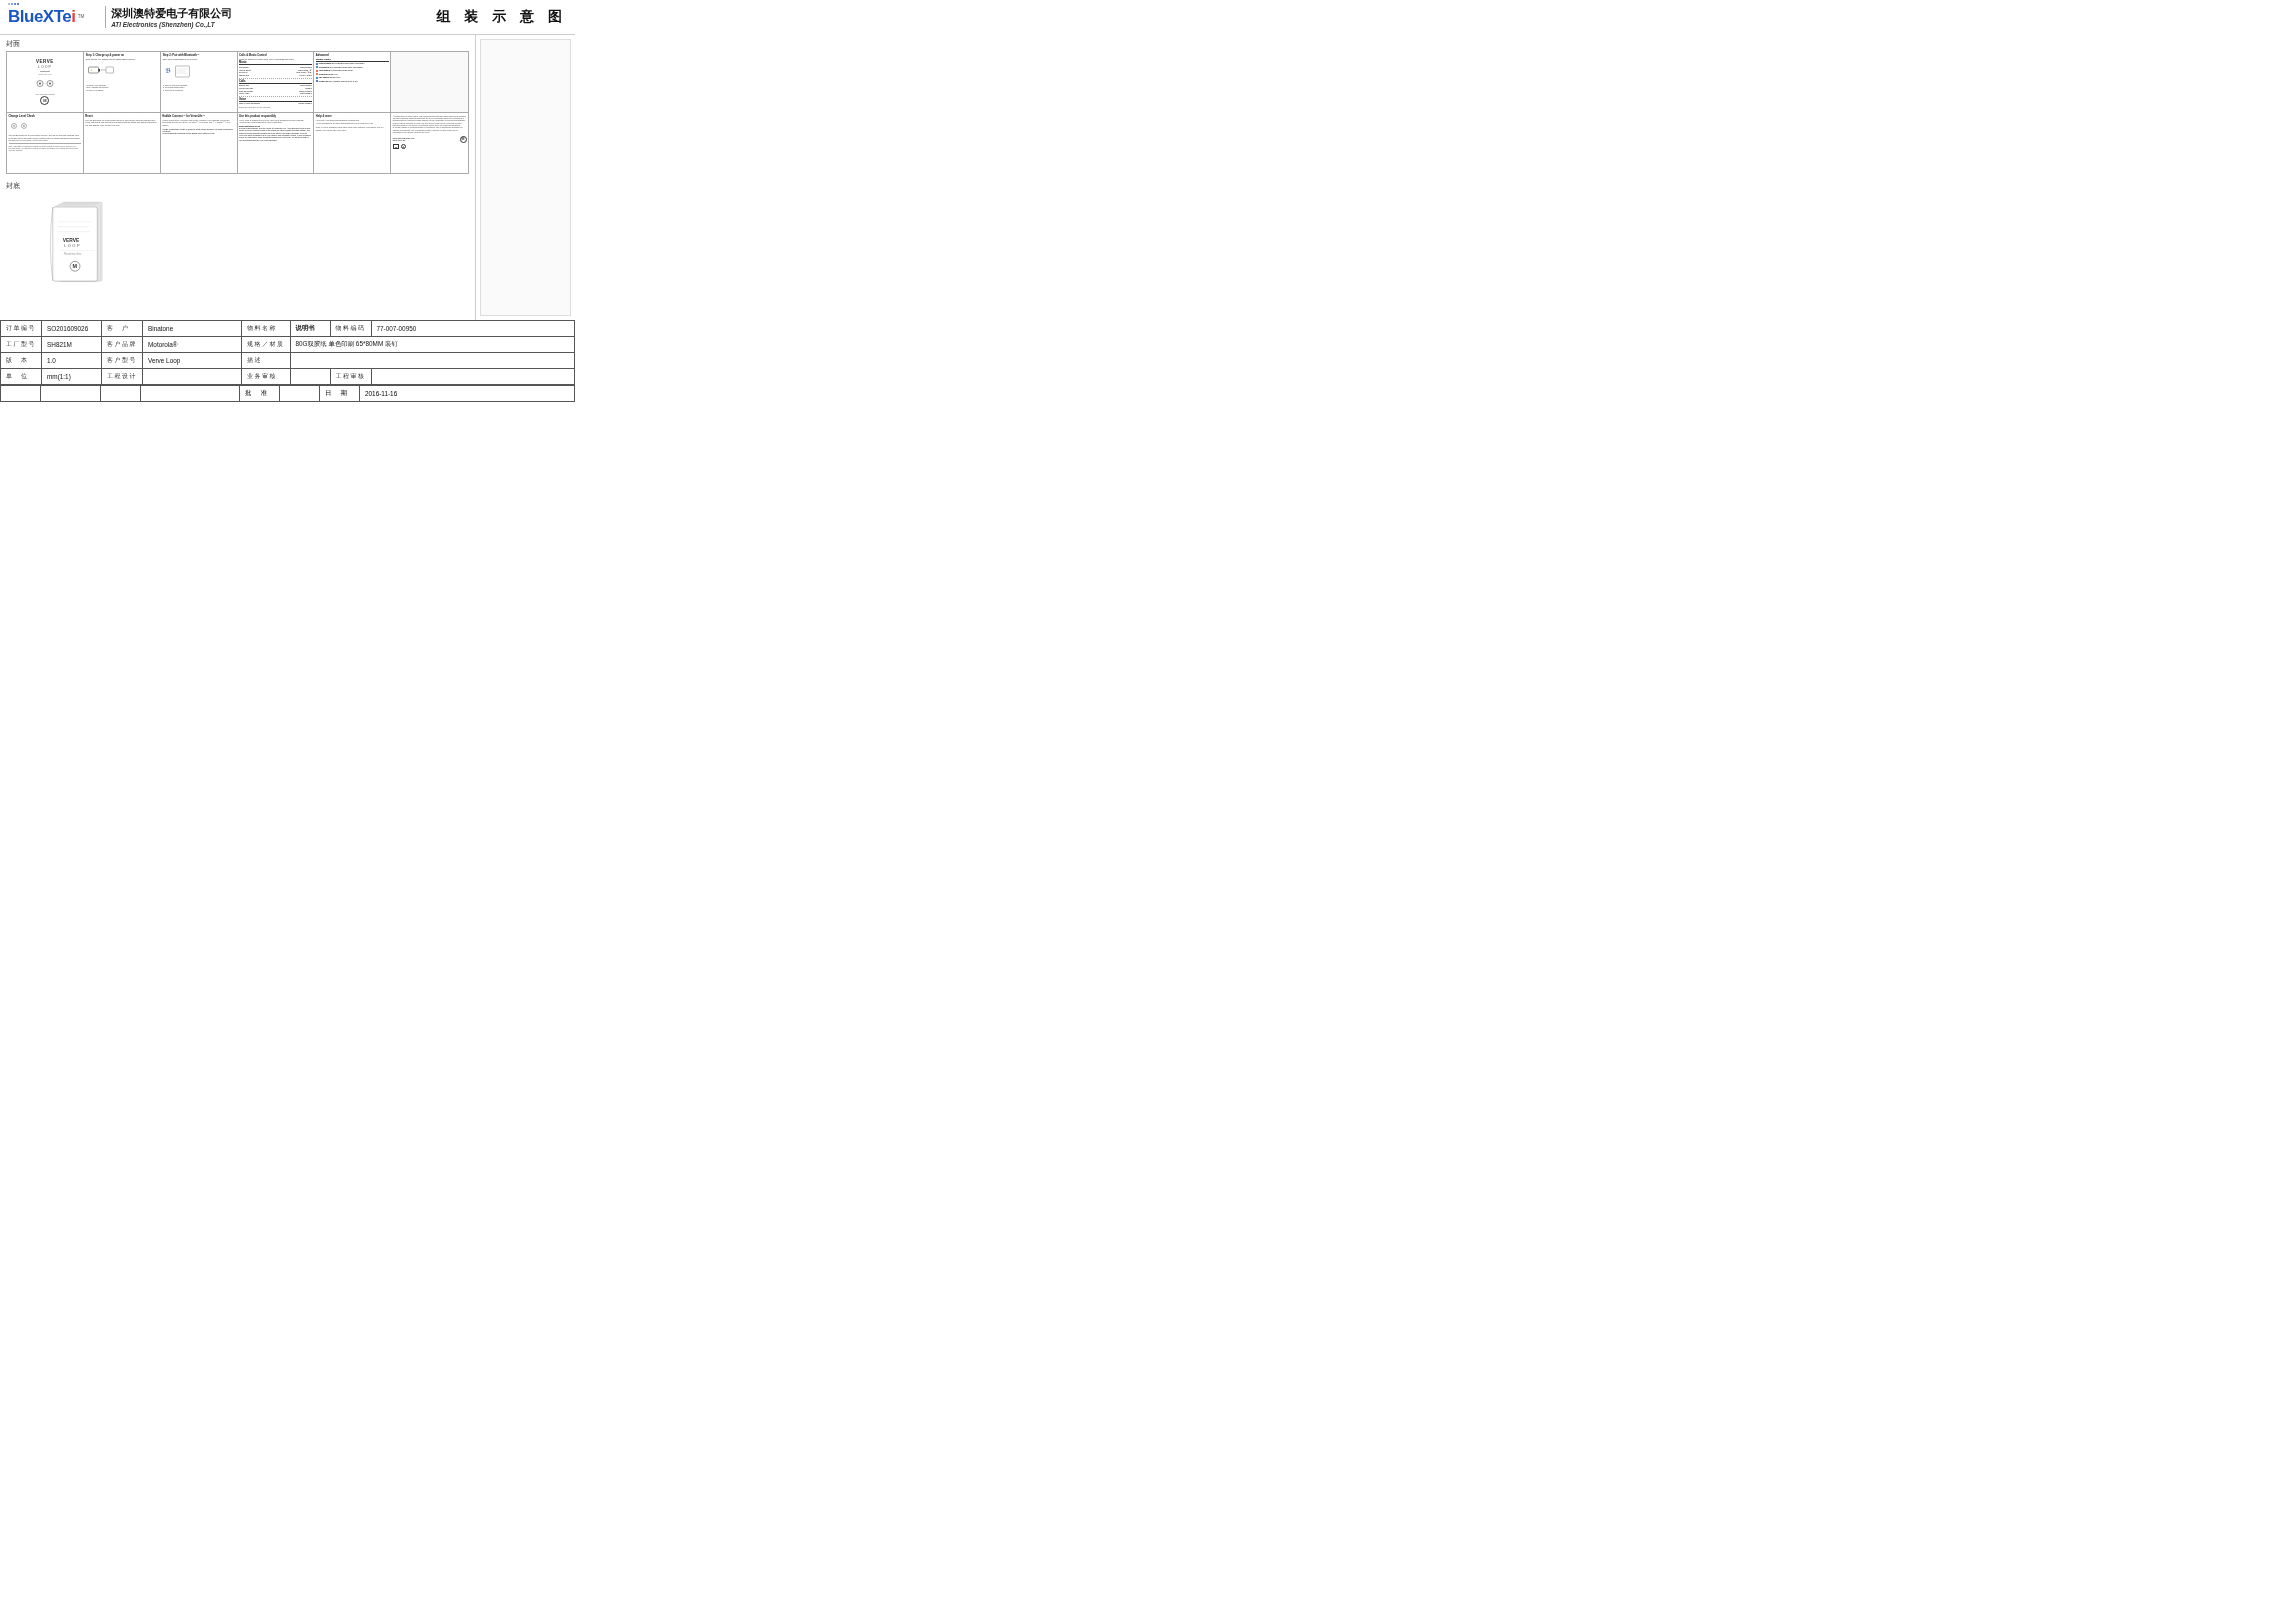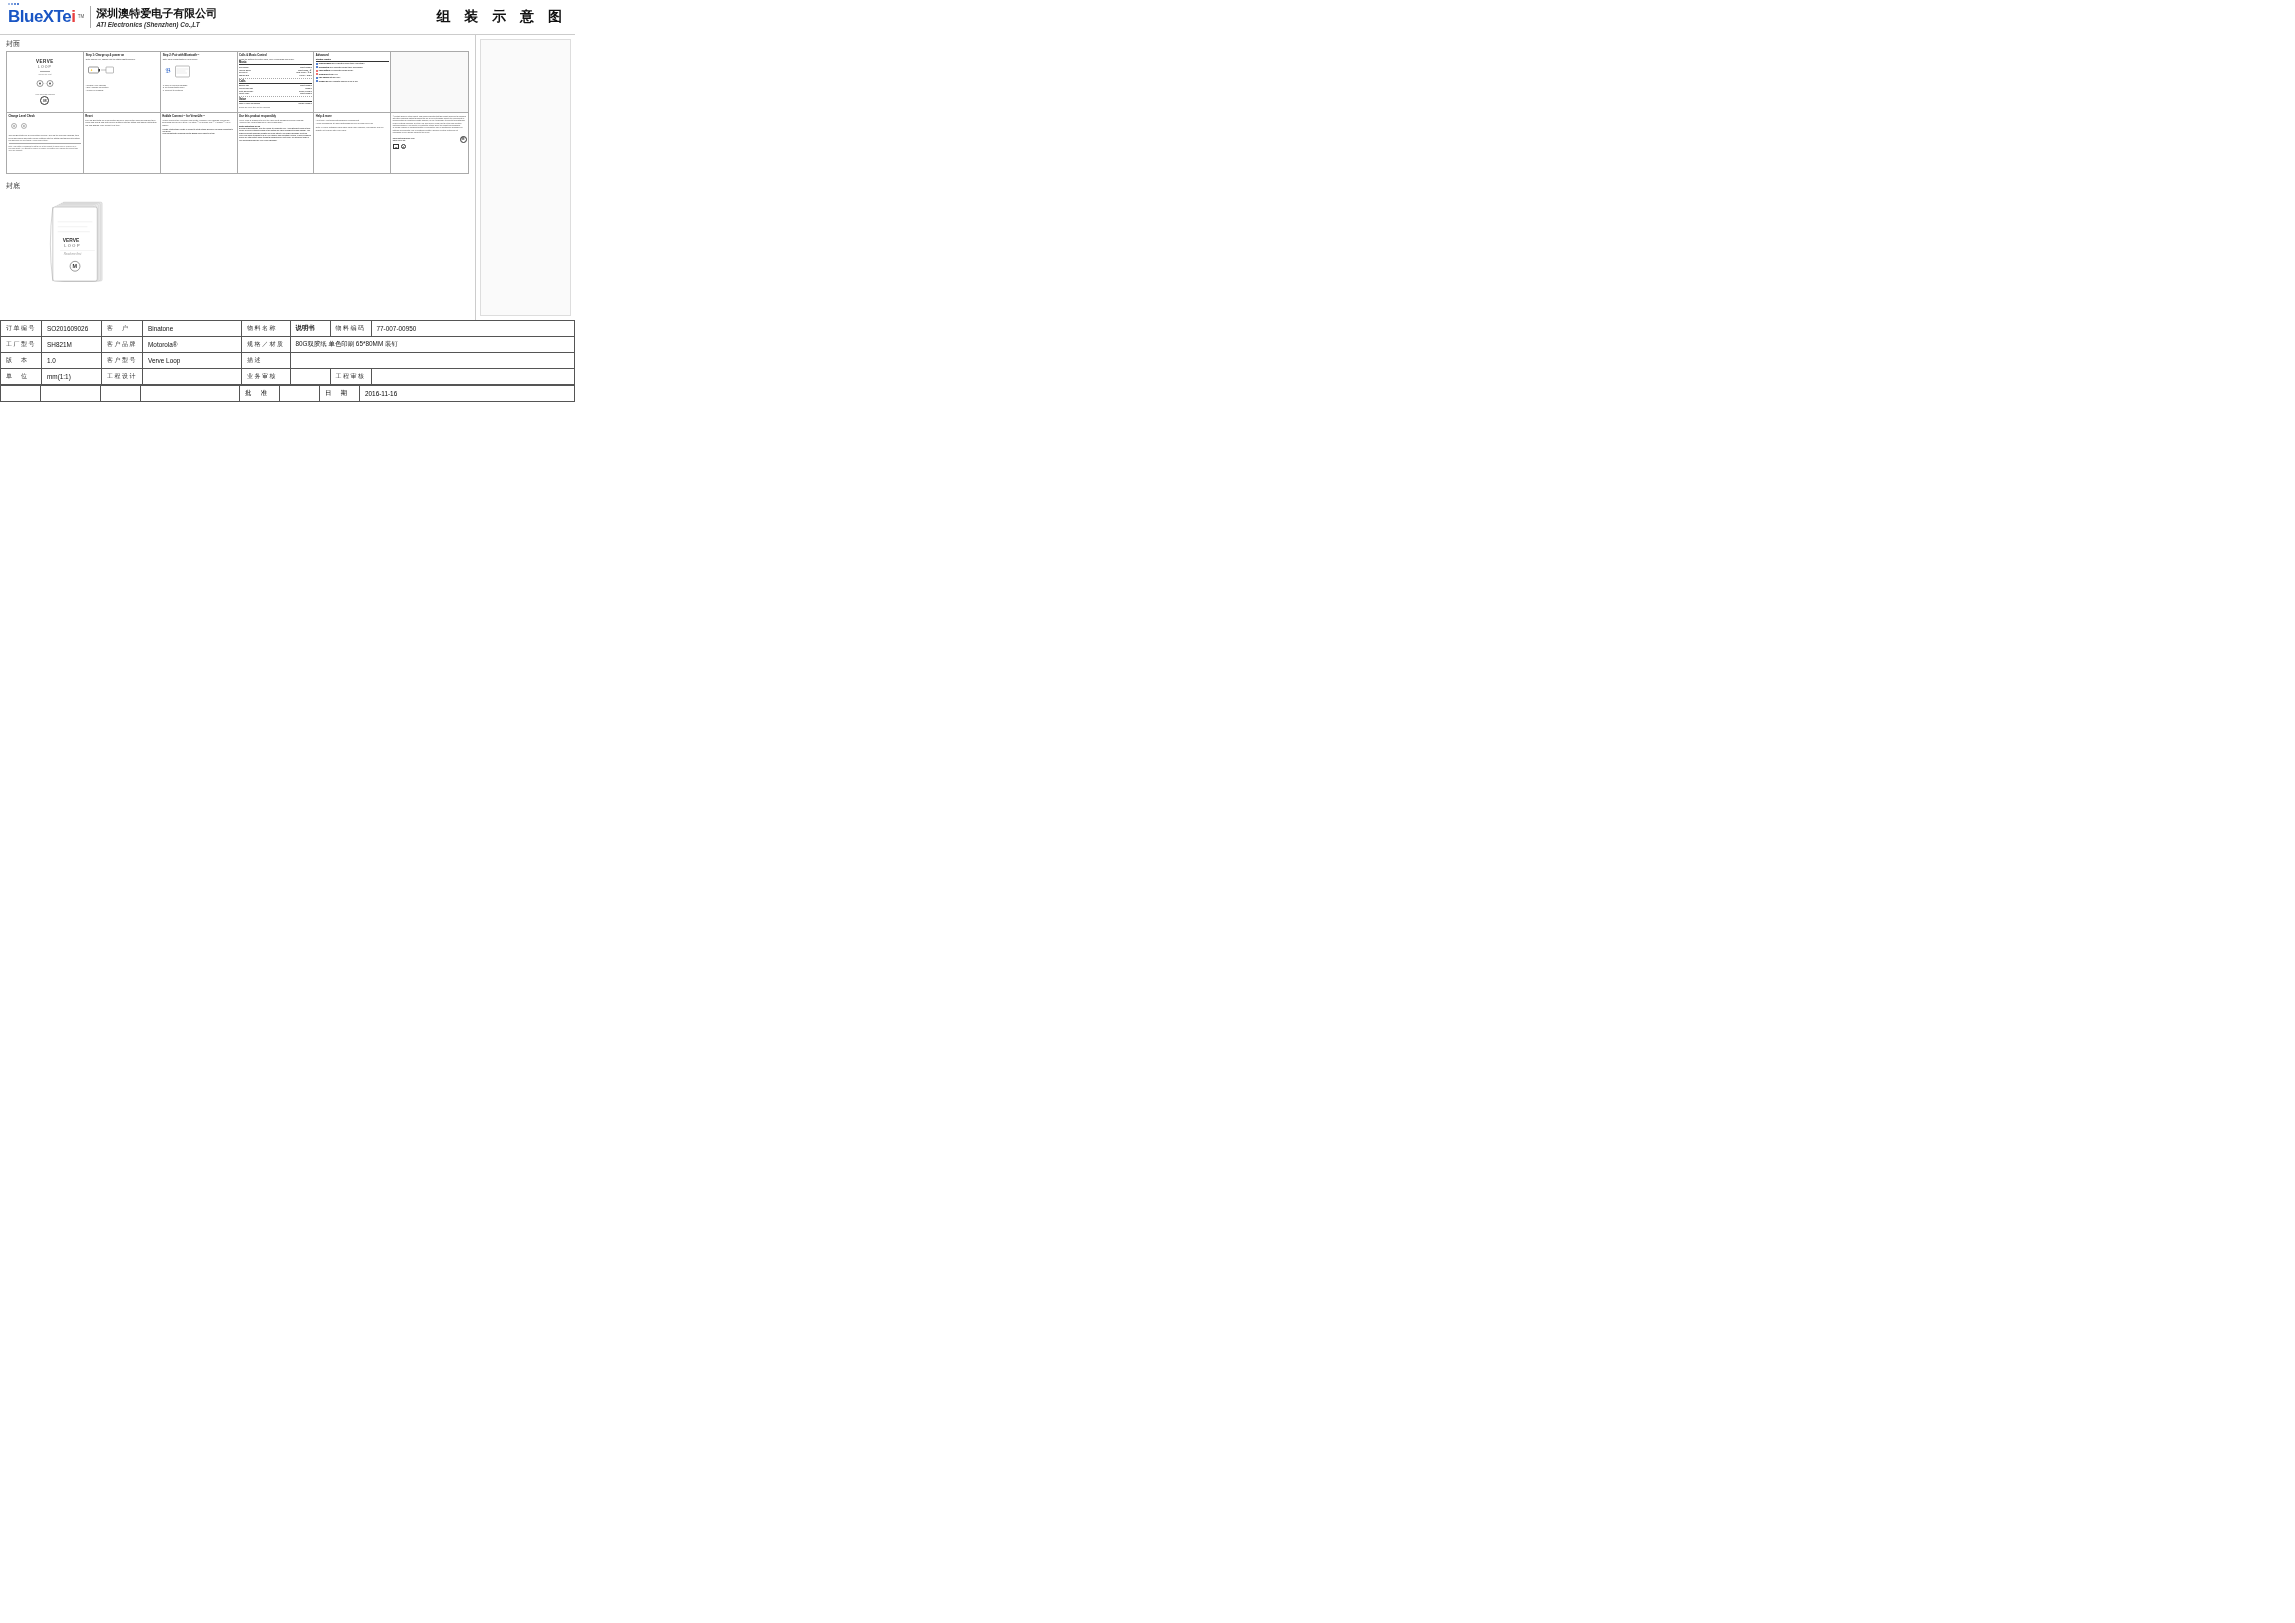--- a/index.html
+++ b/index.html
@@ -219,21 +219,21 @@
         
         <div style="position:absolute;top:-4px;left:0;display:flex;gap:1px;">
           <span style="width:2px;height:2px;background:#1a56c4;border-radius:50%;display:inline-block;opacity:0.5;"></span>
           <span style="width:2px;height:2px;background:#1a56c4;border-radius:50%;display:inline-block;opacity:0.7;"></span>
           <span style="width:2px;height:2px;background:#1a56c4;border-radius:50%;display:inline-block;opacity:0.9;"></span>
           <span style="width:2px;height:2px;background:#1a56c4;border-radius:50%;display:inline-block;"></span>
         </div>
         <span style="font-size:17px;font-weight:bold;color:#1a56c4;font-family:'Arial Black',sans-serif;letter-spacing:-0.5px;">Blue</span><span style="font-size:17px;font-weight:bold;color:#1a56c4;font-family:'Arial Black',sans-serif;letter-spacing:-0.5px;">X</span><span style="font-size:17px;font-weight:bold;color:#1a56c4;font-family:'Arial Black',sans-serif;letter-spacing:-0.5px;">Te</span><span style="font-size:17px;font-weight:bold;color:#e84040;font-family:'Arial Black',sans-serif;letter-spacing:-0.5px;">i</span>
         <sup style="font-size:4.5px;color:#555;vertical-align:super;">TM</sup>
       </div>
-      <div style="margin-left:4px;border-left:1px solid #aaa;padding-left:5px;">
+      <div style="margin-left:19px;border-left:1px solid #aaa;padding-left:5px;">
         <div style="font-size:11px;font-weight:bold;color:#111;">深圳澳特爱电子有限公司</div>
         <div style="font-size:6.4px;color:#333;font-style:italic;font-weight:bold;">ATI Electronics (Shenzhen) Co.,LT</div>
       </div>
     </div>
   </div>
   <div style="font-size:14px;font-weight:bold;letter-spacing:5px;color:#111;">组 装 示 意 图</div>
 </div>
 
 <div class="main">
   <div class="left-panel">

